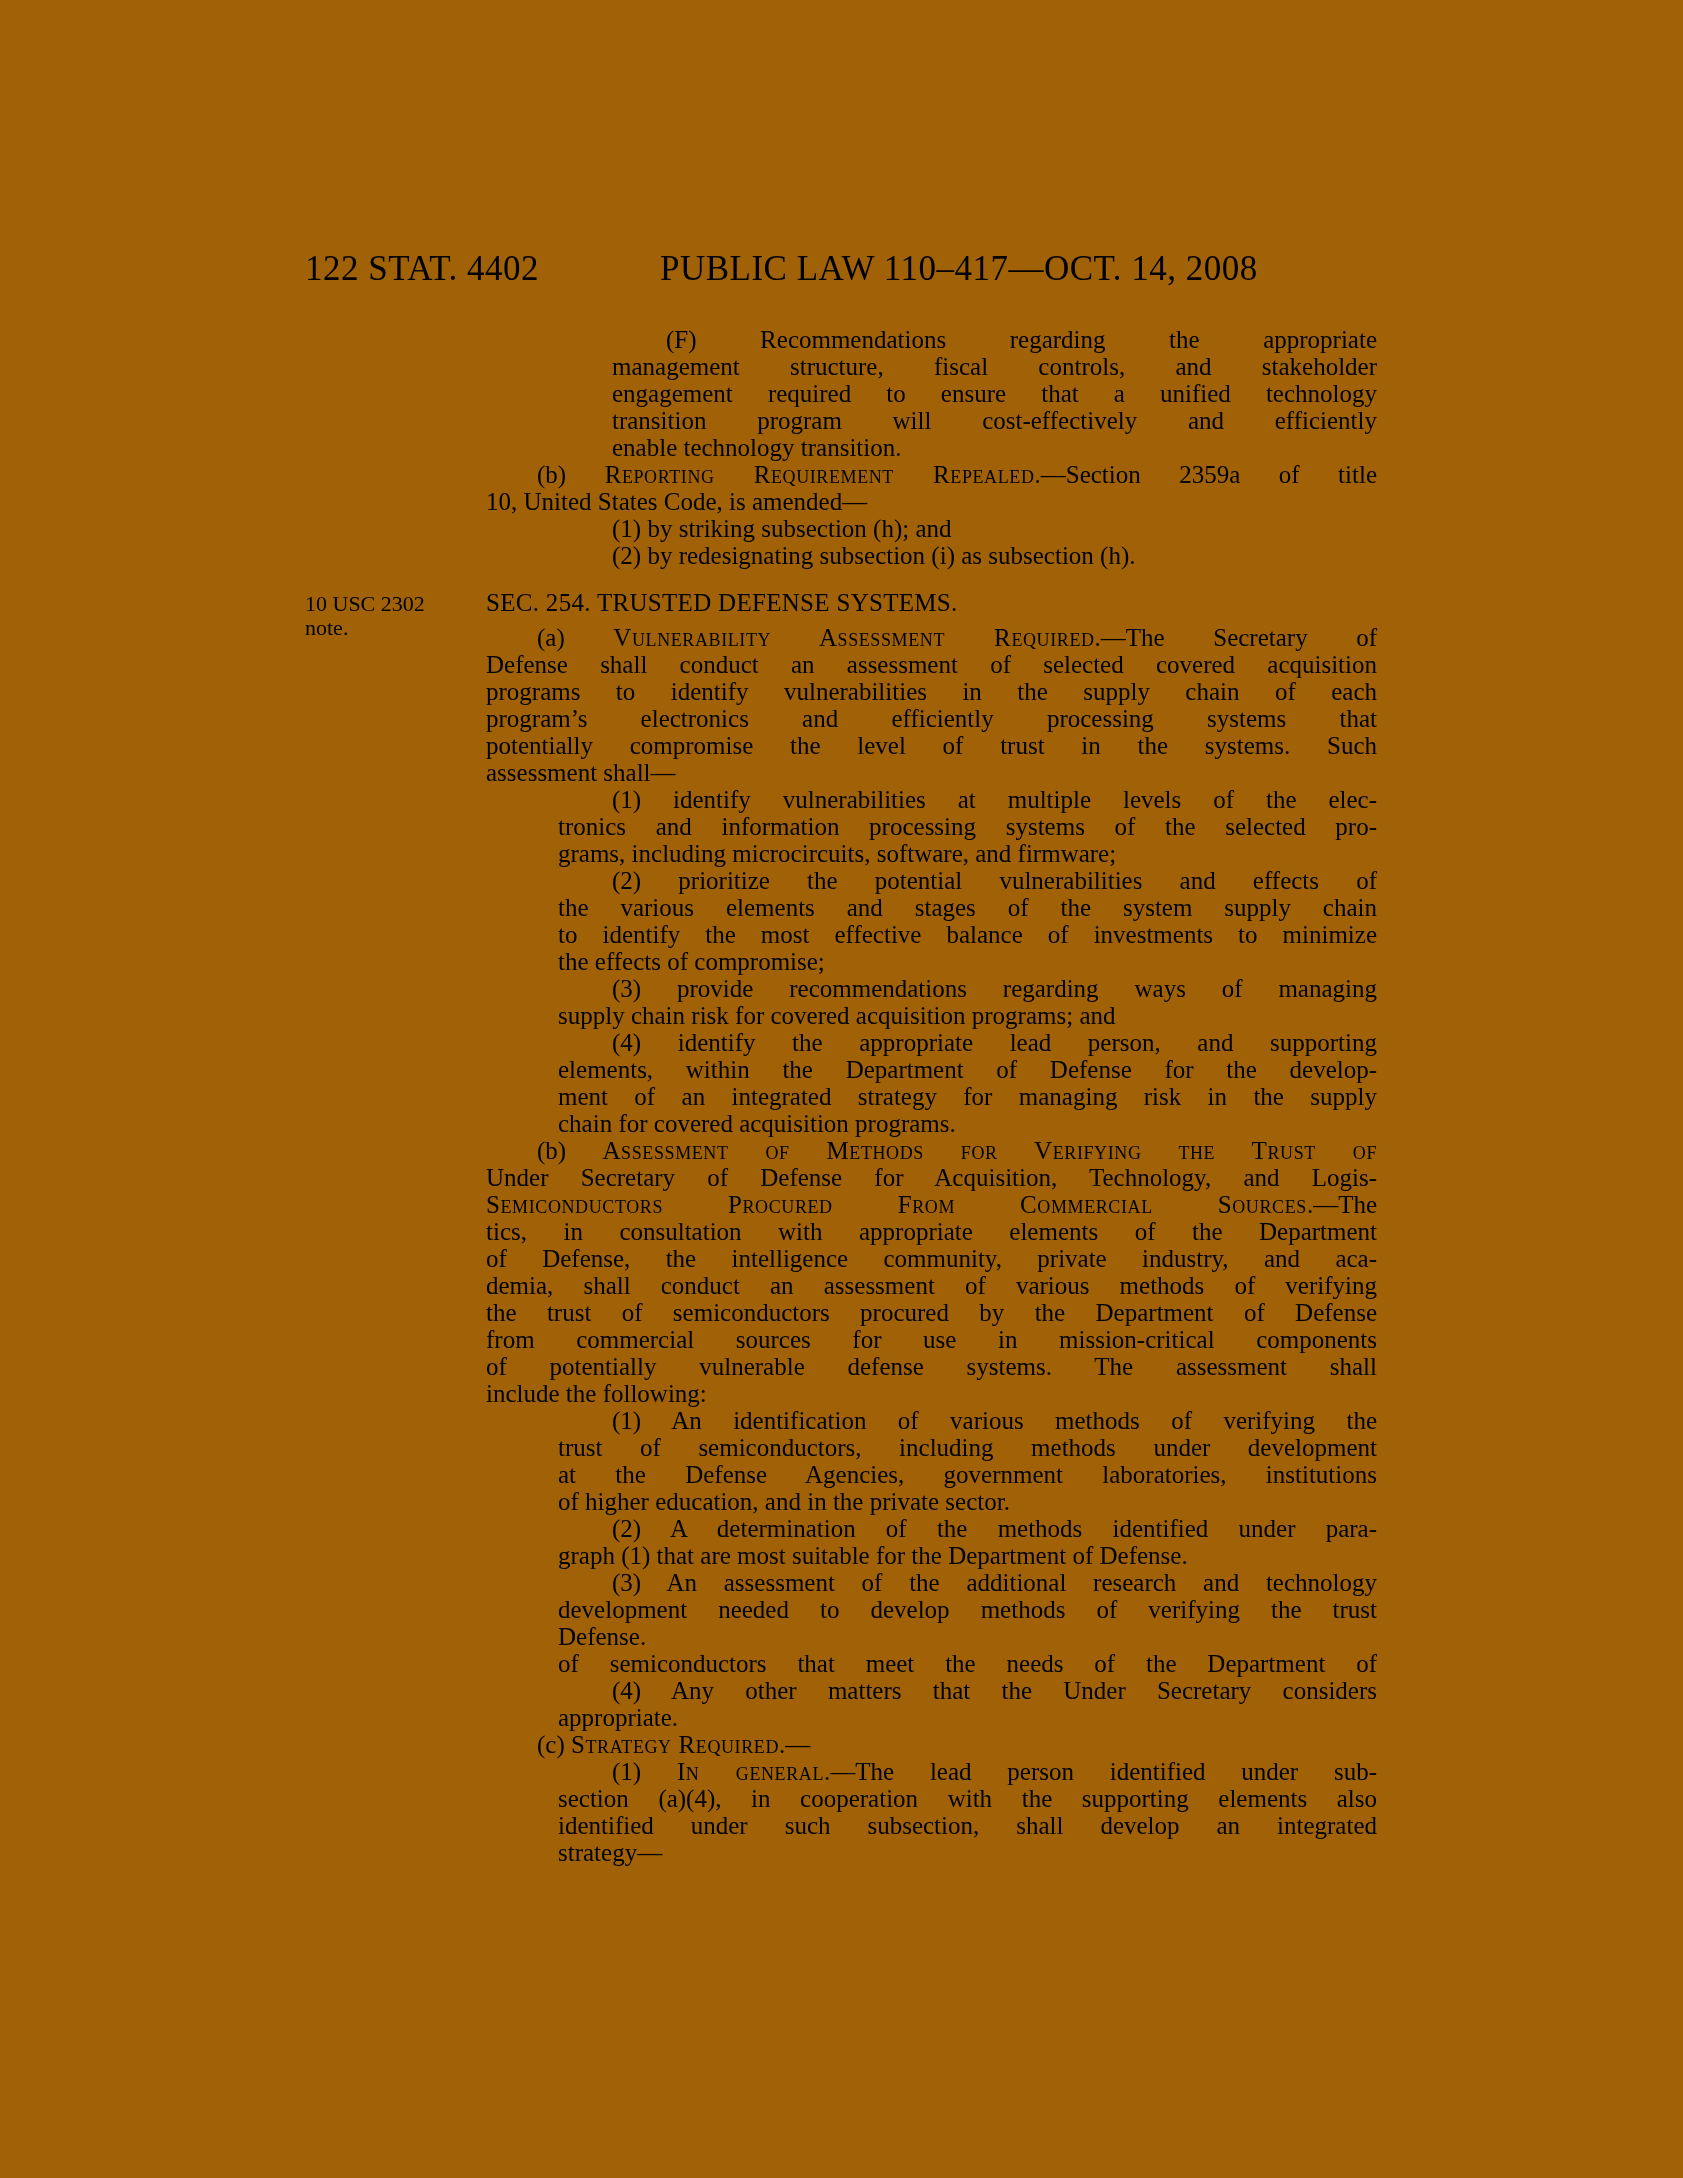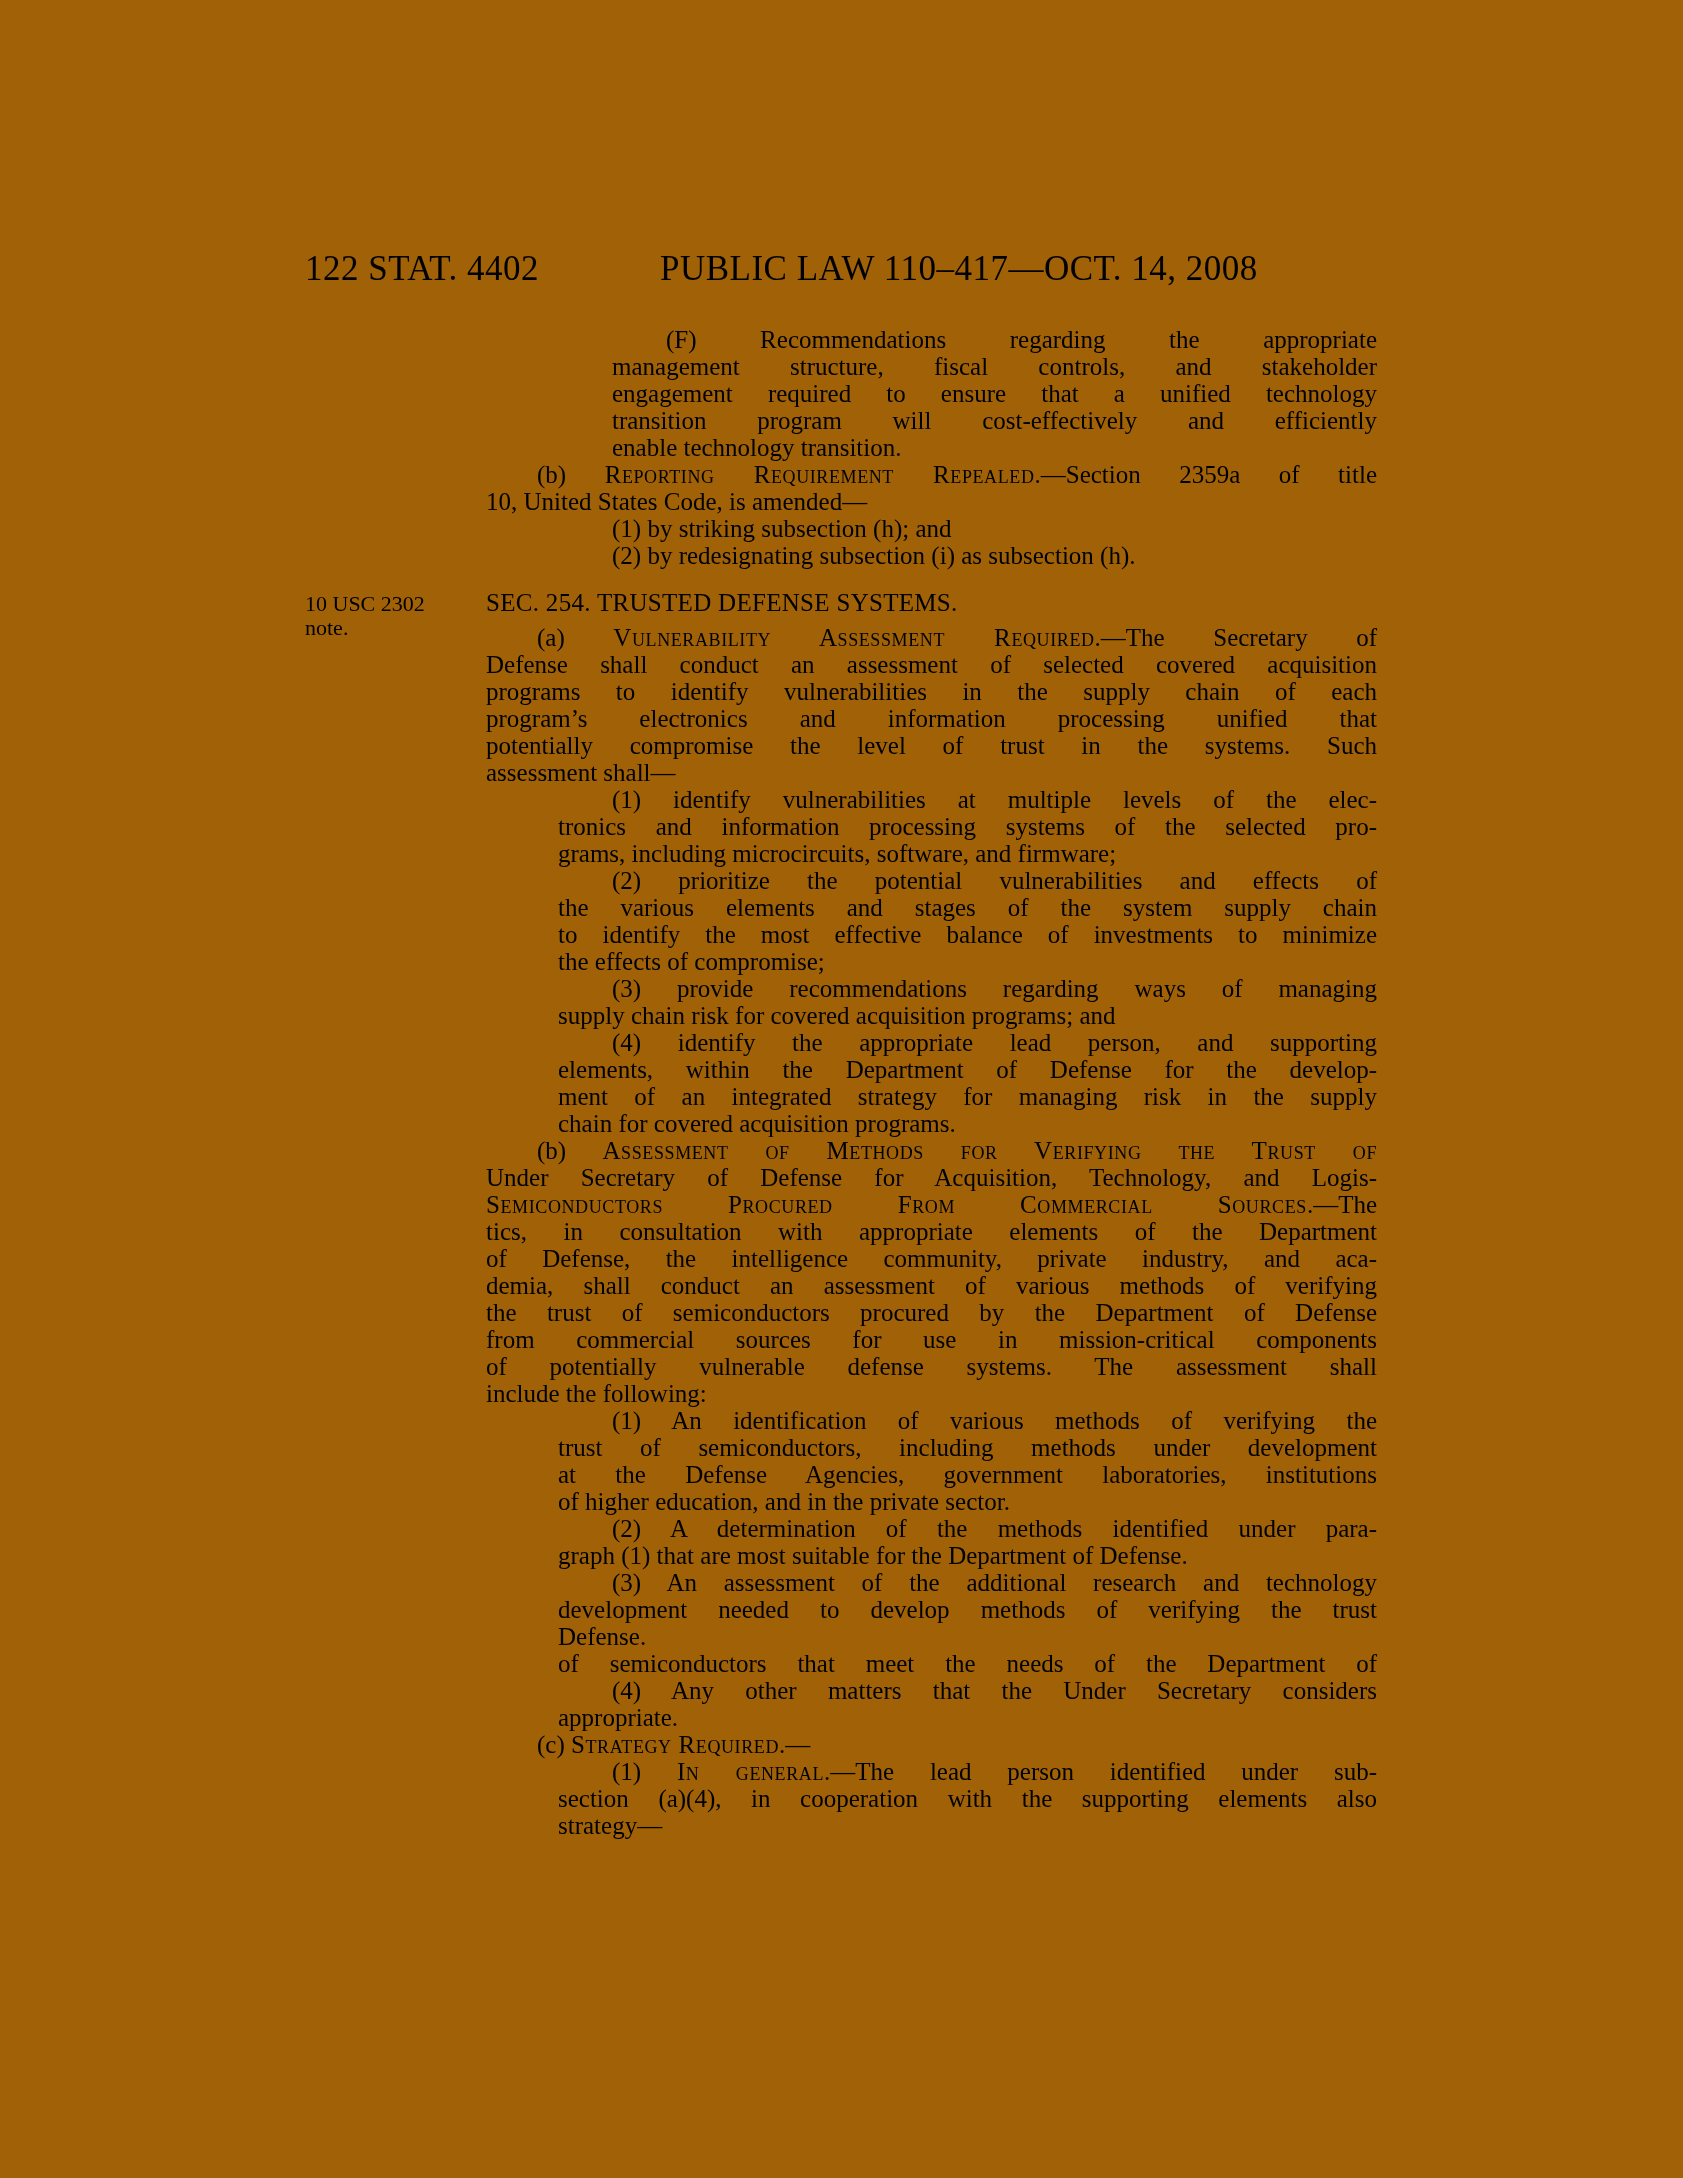--- a/index.html
+++ b/index.html
@@ -96,21 +96,21 @@
         <div class="line first last"><span>(1) by striking subsection (h); and</span></div>
       </div>
       <div class="para num">
         <div class="line first last"><span>(2) by redesignating subsection (i) as subsection (h).</span></div>
       </div>
       <div class="sec-heading">SEC. 254. TRUSTED DEFENSE SYSTEMS.</div>
       <div class="para sub">
         <div class="line first"><span>(a) </span><span class="sc">Vulnerability Assessment Required</span><span>.—The Secretary of</span></div>
         <div class="line"><span>Defense shall conduct an assessment of selected covered acquisition</span></div>
         <div class="line"><span>programs to identify vulnerabilities in the supply chain of each</span></div>
-        <div class="line"><span>program’s electronics and information processing unified that</span></div>
+        <div class="line"><span>program’s electronics and efficiently processing systems that</span></div>
         <div class="line"><span>potentially compromise the level of trust in the systems. Such</span></div>
         <div class="line last"><span>assessment shall—</span></div>
       </div>
       <div class="para num">
         <div class="line first"><span>(1) identify vulnerabilities at multiple levels of the elec-</span></div>
         <div class="line"><span>tronics and information processing systems of the selected pro-</span></div>
         <div class="line last"><span>grams, including microcircuits, software, and firmware;</span></div>
       </div>
       <div class="para num">
         <div class="line first"><span>(2) prioritize the potential vulnerabilities and effects of</span></div>
@@ -159,18 +159,19 @@
       <div class="para num">
         <div class="line first"><span>(4) Any other matters that the Under Secretary considers</span></div>
         <div class="line last"><span>appropriate.</span></div>
       </div>
       <div class="para sub">
         <div class="line first last"><span>(c) </span><span class="sc">Strategy Required</span><span>.—</span></div>
       </div>
       <div class="para num">
         <div class="line first"><span>(1) </span><span class="sc">In general</span><span>.—The lead person identified under sub-</span></div>
         <div class="line"><span>section (a)(4), in cooperation with the supporting elements also</span></div>
+        <div class="line"><span>identified under such subsection, shall develop an integrated</span></div>
         <div class="line last"><span>strategy—</span></div>
       </div>
     </div>
 
 </div>
 
 
 </body></html>

